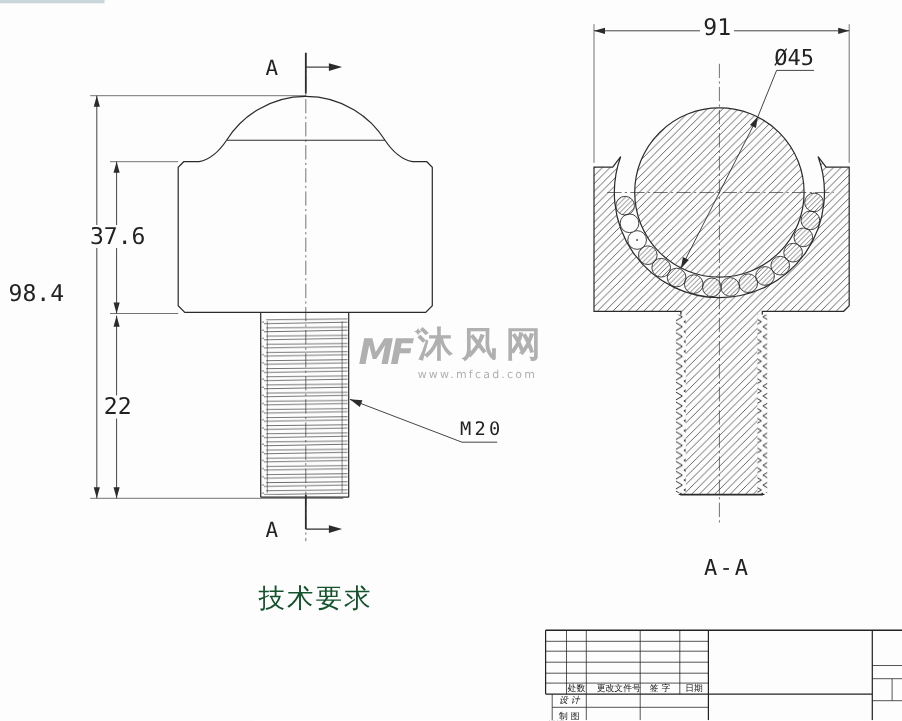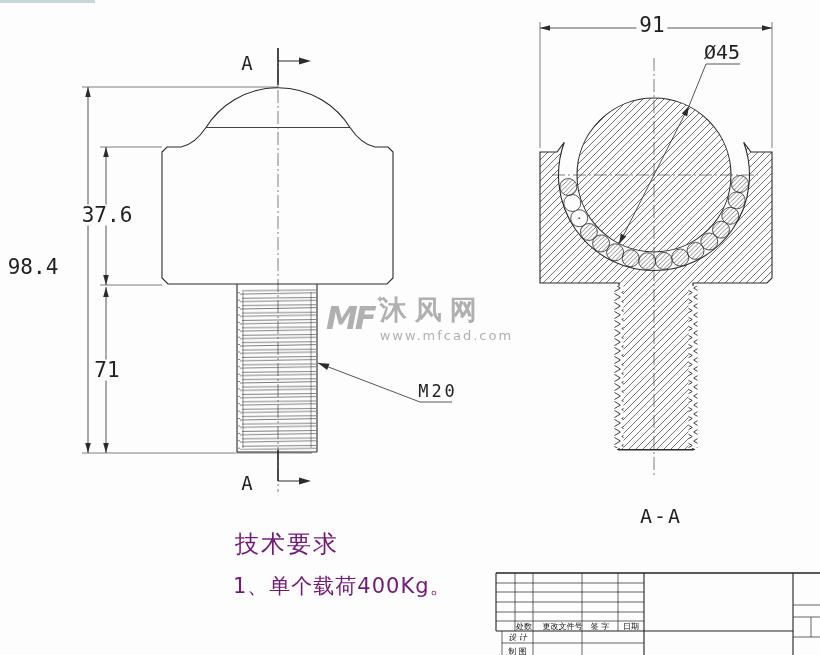--- a/index.html
+++ b/index.html
@@ -4,31 +4,31 @@
 <style>
   html,body{margin:0;padding:0;background:#fff;}
   #canvas{position:relative;width:820px;height:655px;background:#fdfdfd;overflow:hidden;
           font-family:"DejaVu Sans","Liberation Sans",sans-serif;color:#2b2b2b;}
   #canvas svg{position:absolute;left:0;top:0;}
   .txt{position:absolute;transform:translate(-50%,-50%);white-space:nowrap;line-height:1;}
   .cad{font-family:"DejaVu Sans Mono","Liberation Mono",monospace;color:#222;}
   .dim{font-size:21px;}
   .dim-bg{background:#fdfdfd;padding:0 3px;}
   .seclab{font-size:19px;}
-  .tech{position:absolute;color:#701a75;}
+  .tech{position:absolute;color:#14532d;}
   .tech-title{font-size:24px;letter-spacing:2px;}
   .tech-item{font-size:21px;letter-spacing:1px;}
   .wm{position:absolute;left:326px;top:292px;display:flex;align-items:center;gap:6px;
       color:#b0b0b0;user-select:none;}
   .wm-logo{font-style:italic;font-weight:bold;font-size:32px;letter-spacing:-3px;
            font-family:"DejaVu Sans",sans-serif;position:relative;}
   .wm-logo:after{content:"✦";position:absolute;top:-6px;right:-8px;font-size:11px;}
   .wm-col{display:flex;flex-direction:column;}
-  .wm-brand{font-size:27px;font-weight:bold;letter-spacing:8px;}
-  .wm-url{font-size:13px;letter-spacing:2px;}
+  .wm-brand{font-size:32px;font-weight:bold;letter-spacing:8px;}
+  .wm-url{font-size:10px;letter-spacing:2px;}
   .tb-label{position:absolute;transform:translate(-50%,-50%);font-size:8px;color:#111;
             white-space:nowrap;letter-spacing:0px;}
   .artifact-bar{position:absolute;left:0;top:0;width:95px;height:3px;background:#c9d6da;}
 </style>
 </head>
 <body>
 
 <div id="canvas">
 
   <div class="artifact-bar"></div>
@@ -161,31 +161,30 @@
       <path d="M644,573 L644,655" stroke-width="1.1"></path>
       <path d="M502,631 L502,655 M533,631 L533,655 M582,631 L582,655"></path>
       <path d="M793,573 L793,655" stroke-width="1.1"></path>
       <path d="M793,605 L820,605 M793,617 L820,617 M793,637 L820,637"></path>
       <path d="M811,617 L811,637"></path>
     </g>
   </svg>
 
   <div class="txt cad dim" style="left:33px;top:267px;">98.4</div>
   <div class="txt cad dim dim-bg" style="left:107px;top:215px;">37.6</div>
-  <div class="txt cad dim dim-bg" style="left:107px;top:370px;">71</div>
+  <div class="txt cad dim dim-bg" style="left:107px;top:370px;">22</div>
   <div class="txt cad" style="left:438px;top:391px;font-size:17px;letter-spacing:3px;">M20</div>
   <div class="txt cad seclab" style="left:247px;top:63px;">A</div>
   <div class="txt cad seclab" style="left:247px;top:483px;">A</div>
 
   <div class="txt cad dim dim-bg" style="left:652px;top:25px;">91</div>
   <div class="txt cad" style="left:722px;top:52px;font-size:20px;">Ø45</div>
   <div class="txt cad" style="left:661px;top:516px;font-size:20px;letter-spacing:2px;">A-A</div>
 
   <div class="tech tech-title" style="left:235px;top:528px;">技术要求</div>
-  <div class="tech tech-item" style="left:233px;top:572px;">1、单个载荷400Kg。</div>
 
   <div class="wm">
     <span class="wm-logo">MF</span>
     <span class="wm-col">
       <span class="wm-brand">沐风网</span>
       <span class="wm-url">www.mfcad.com</span>
     </span>
   </div>
 
   <div class="tb-label" style="left:505.5px;top:658px;">标记</div>

